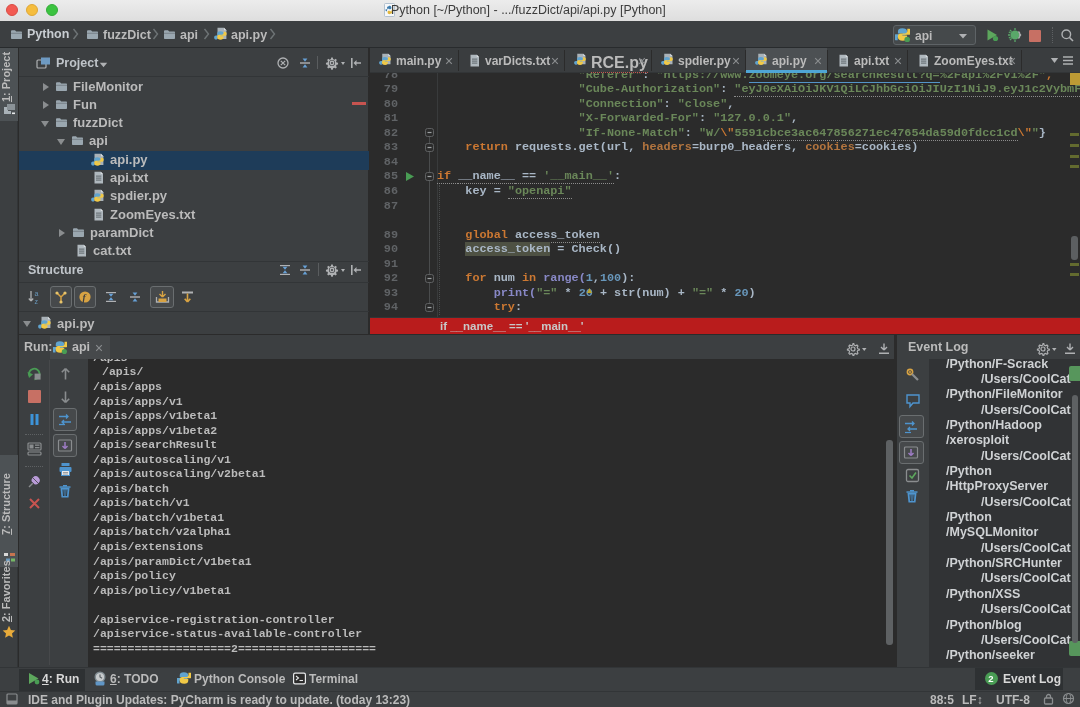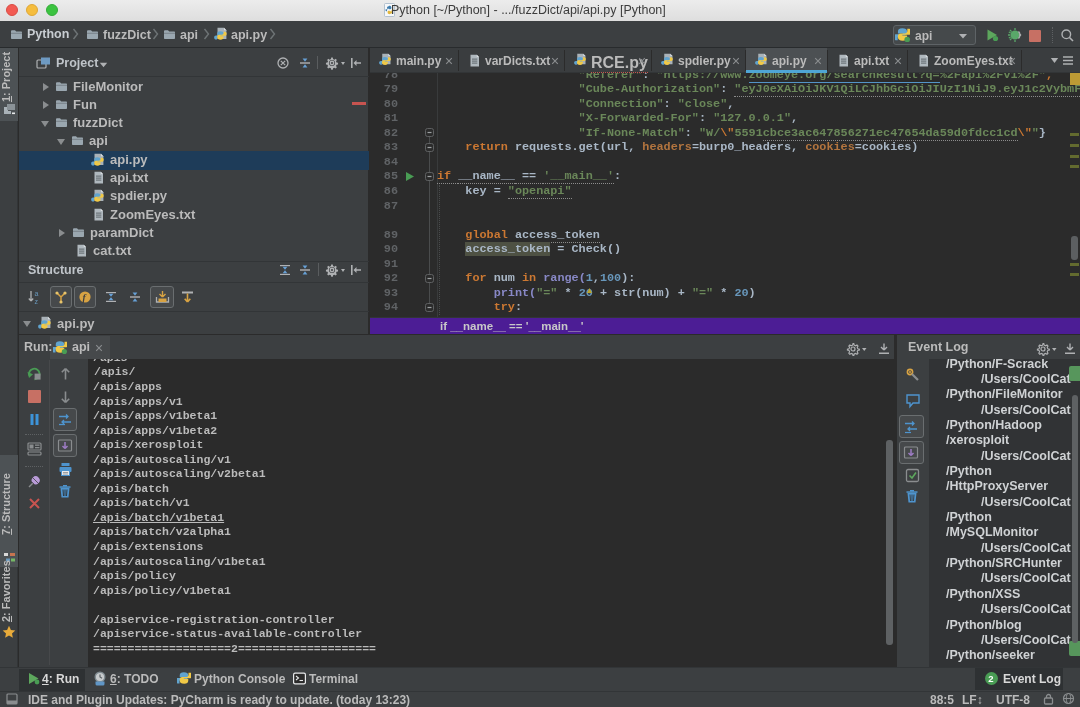--- a/index.html
+++ b/index.html
@@ -451,21 +451,21 @@
 </div>
 <div class="abs" style="left:370px;top:334px;width:710px;height:1px;background:#2B2B2B;"></div>
 <div class="abs" style="left:1070px;top:73px;width:10px;height:12px;background:#BC9A34;"></div>
 <div class="abs" style="left:1070px;top:133px;width:9px;height:3px;background:#636B2F;"></div>
 <div class="abs" style="left:1070px;top:143.5px;width:9px;height:3px;background:#636B2F;"></div>
 <div class="abs" style="left:1070px;top:155px;width:9px;height:3px;background:#636B2F;"></div>
 <div class="abs" style="left:1070px;top:165px;width:9px;height:3px;background:#636B2F;"></div>
 <div class="abs" style="left:1070px;top:263px;width:9px;height:3px;background:#636B2F;"></div>
 <div class="abs" style="left:1070px;top:273px;width:9px;height:3px;background:#636B2F;"></div>
 <div class="abs" style="left:1071px;top:236px;width:7px;height:24px;background:#5C5F61;border-radius:3px;"></div>
-<div class="abs" style="left:370px;top:317px;width:710px;height:17px;background:#4c1d95;border-top:1px solid #323537;">
+<div class="abs" style="left:370px;top:317px;width:710px;height:17px;background:#b91c1c;border-top:1px solid #323537;">
 <div class="abs" style="left:70px;top:2px;font-size:11.5px;font-weight:bold;color:#C8C8C8;">if __name__ == '__main__'</div>
 </div>
 <div class="abs" style="left:19px;top:335px;width:875px;height:332px;background:#3C3F41;"></div>
 <div class="abs" style="left:50px;top:336px;width:60px;height:23px;background:#46494B;"></div>
 <div class="abs" style="left:24px;top:340px;font-size:12.5px;font-weight:bold;color:#BBBBBB;">Run:</div>
 <svg class="abs" style="left:53px;top:340px" width="14" height="14" viewBox="0 0 14 14">
 <g transform="translate(7,7) scale(1.25)">
       <path d="M-0.2 -4.6 c-2.1 0-3.2 0.9-3.2 2.4 v1.5 h3.5 v0.6 h-4.9 c-1.3 0-2 0.9-2 2.2 0 1.3 0.7 2.2 2 2.2 h1.2 v-1.6 c0-1.1 0.9-1.9 2-1.9 h3.1 c1.1 0 1.9-0.8 1.9-1.9 v-1.1 c0-1.5-1.2-2.4-3.6-2.4 z" fill="#61A4CF"></path>
       <path d="M-0.2 -4.6 c-2.1 0-3.2 0.9-3.2 2.4 v1.5 h3.5 v0.6 h-4.9 c-1.3 0-2 0.9-2 2.2 0 1.3 0.7 2.2 2 2.2 h1.2 v-1.6 c0-1.1 0.9-1.9 2-1.9 h3.1 c1.1 0 1.9-0.8 1.9-1.9 v-1.1 c0-1.5-1.2-2.4-3.6-2.4 z" fill="#F1C946" transform="rotate(180)"></path>
     </g>
@@ -479,34 +479,34 @@
 <circle cx="7" cy="7" r="2" fill="none" stroke="#AFB1B3" stroke-width="1.2"></circle>
 <path d="M7 1.6 L7.8 1.6 L8.2 3.2 L9.6 3.8 L11 3 L12 4 L11.2 5.4 L11.8 6.8 L13.4 7.2 L13.4 8 L11.8 8.4 L11.2 9.8 L12 11.2 L11 12.2 L9.6 11.4 L8.2 12 L7.8 13.6 L7 13.6 L6.6 12 L5.2 11.4 L3.8 12.2 L2.8 11.2 L3.6 9.8 L3 8.4 L1.4 8 L1.4 7.2 L3 6.8 L3.6 5.4 L2.8 4 L3.8 3 L5.2 3.8 L6.6 3.2 Z" fill="none" stroke="#AFB1B3" stroke-width="1.1"></path>
 <path d="M16 6 l4.5 0 -2.25 3 z" fill="#AFB1B3"></path>
   </svg>
 <svg class="abs" style="left:877px;top:342px" width="14" height="14" viewBox="0 0 14 14">
     <path d="M7 1.5 L7 8 M7 8 L4 5 M7 8 L10 5" stroke="#AFB1B3" stroke-width="1.4" fill="none"></path>
     <rect x="2" y="10.5" width="10" height="1.5" fill="#AFB1B3"></rect>
   </svg>
 <div class="abs" style="left:88px;top:359px;width:806px;height:308px;background:#2B2B2B;overflow:hidden;" id="console">
 <div class="abs mono pre" style="left:5px;top:-9.2px;font-size:11.5px;line-height:15px;font-weight:bold;color:#BBBBBB;">/apis</div>
-<div class="abs mono pre" style="left:6px;top:5.4px;font-size:11.5px;line-height:15px;font-weight:bold;color:#BBBBBB;text-align:right;">/apis/</div>
+<div class="abs mono pre" style="left:14px;top:5.4px;font-size:11.5px;line-height:15px;font-weight:bold;color:#BBBBBB;text-align:right;">/apis/</div>
 <div class="abs mono pre" style="left:5px;top:19.9px;font-size:11.5px;line-height:15px;font-weight:bold;color:#BBBBBB;">/apis/apps</div>
 <div class="abs mono pre" style="left:5px;top:34.5px;font-size:11.5px;line-height:15px;font-weight:bold;color:#BBBBBB;">/apis/apps/v1</div>
 <div class="abs mono pre" style="left:5px;top:49.0px;font-size:11.5px;line-height:15px;font-weight:bold;color:#BBBBBB;">/apis/apps/v1beta1</div>
 <div class="abs mono pre" style="left:5px;top:63.5px;font-size:11.5px;line-height:15px;font-weight:bold;color:#BBBBBB;">/apis/apps/v1beta2</div>
-<div class="abs mono pre" style="left:5px;top:78.1px;font-size:11.5px;line-height:15px;font-weight:bold;color:#BBBBBB;">/apis/xerosploit</div>
+<div class="abs mono pre" style="left:5px;top:78.1px;font-size:11.5px;line-height:15px;font-weight:bold;color:#BBBBBB;">/apis/searchResult</div>
 <div class="abs mono pre" style="left:5px;top:92.7px;font-size:11.5px;line-height:15px;font-weight:bold;color:#BBBBBB;">/apis/autoscaling/v1</div>
 <div class="abs mono pre" style="left:5px;top:107.2px;font-size:11.5px;line-height:15px;font-weight:bold;color:#BBBBBB;">/apis/autoscaling/v2beta1</div>
 <div class="abs mono pre" style="left:5px;top:121.8px;font-size:11.5px;line-height:15px;font-weight:bold;color:#BBBBBB;">/apis/batch</div>
 <div class="abs mono pre" style="left:5px;top:136.3px;font-size:11.5px;line-height:15px;font-weight:bold;color:#BBBBBB;">/apis/batch/v1</div>
-<div class="abs mono pre" style="left:5px;top:150.9px;font-size:11.5px;line-height:15px;font-weight:bold;color:#BBBBBB;text-decoration:underline;">/apis/batch/v1beta1</div>
+<div class="abs mono pre" style="left:5px;top:150.9px;font-size:11.5px;line-height:15px;font-weight:bold;color:#BBBBBB;">/apis/batch/v1beta1</div>
 <div class="abs mono pre" style="left:5px;top:165.4px;font-size:11.5px;line-height:15px;font-weight:bold;color:#BBBBBB;">/apis/batch/v2alpha1</div>
 <div class="abs mono pre" style="left:5px;top:180.0px;font-size:11.5px;line-height:15px;font-weight:bold;color:#BBBBBB;">/apis/extensions</div>
-<div class="abs mono pre" style="left:5px;top:194.5px;font-size:11.5px;line-height:15px;font-weight:bold;color:#BBBBBB;">/apis/autoscaling/v1beta1</div>
+<div class="abs mono pre" style="left:5px;top:194.5px;font-size:11.5px;line-height:15px;font-weight:bold;color:#BBBBBB;">/apis/paramDict/v1beta1</div>
 <div class="abs mono pre" style="left:5px;top:209.1px;font-size:11.5px;line-height:15px;font-weight:bold;color:#BBBBBB;">/apis/policy</div>
 <div class="abs mono pre" style="left:5px;top:223.6px;font-size:11.5px;line-height:15px;font-weight:bold;color:#BBBBBB;">/apis/policy/v1beta1</div>
 <div class="abs mono pre" style="left:5px;top:252.7px;font-size:11.5px;line-height:15px;font-weight:bold;color:#BBBBBB;">/apiservice-registration-controller</div>
 <div class="abs mono pre" style="left:5px;top:267.2px;font-size:11.5px;line-height:15px;font-weight:bold;color:#BBBBBB;">/apiservice-status-available-controller</div>
 <div class="abs mono pre" style="left:5px;top:281.8px;font-size:11.5px;line-height:15px;font-weight:bold;color:#BBBBBB;">====================2====================</div>
 </div>
 <div class="abs" style="left:886px;top:440px;width:7px;height:205px;background:#5E6163;border-radius:3px;"></div>
 <div class="abs" style="left:49px;top:360px;width:1px;height:305px;background:#47494B;"></div>
 <svg class="abs" style="left:27px;top:366px" width="15" height="15" viewBox="0 0 15 15">
 <path d="M2.2 9.5 A5.3 5.3 0 1 1 7.5 13.3" fill="none" stroke="#499C54" stroke-width="1.8"></path>

